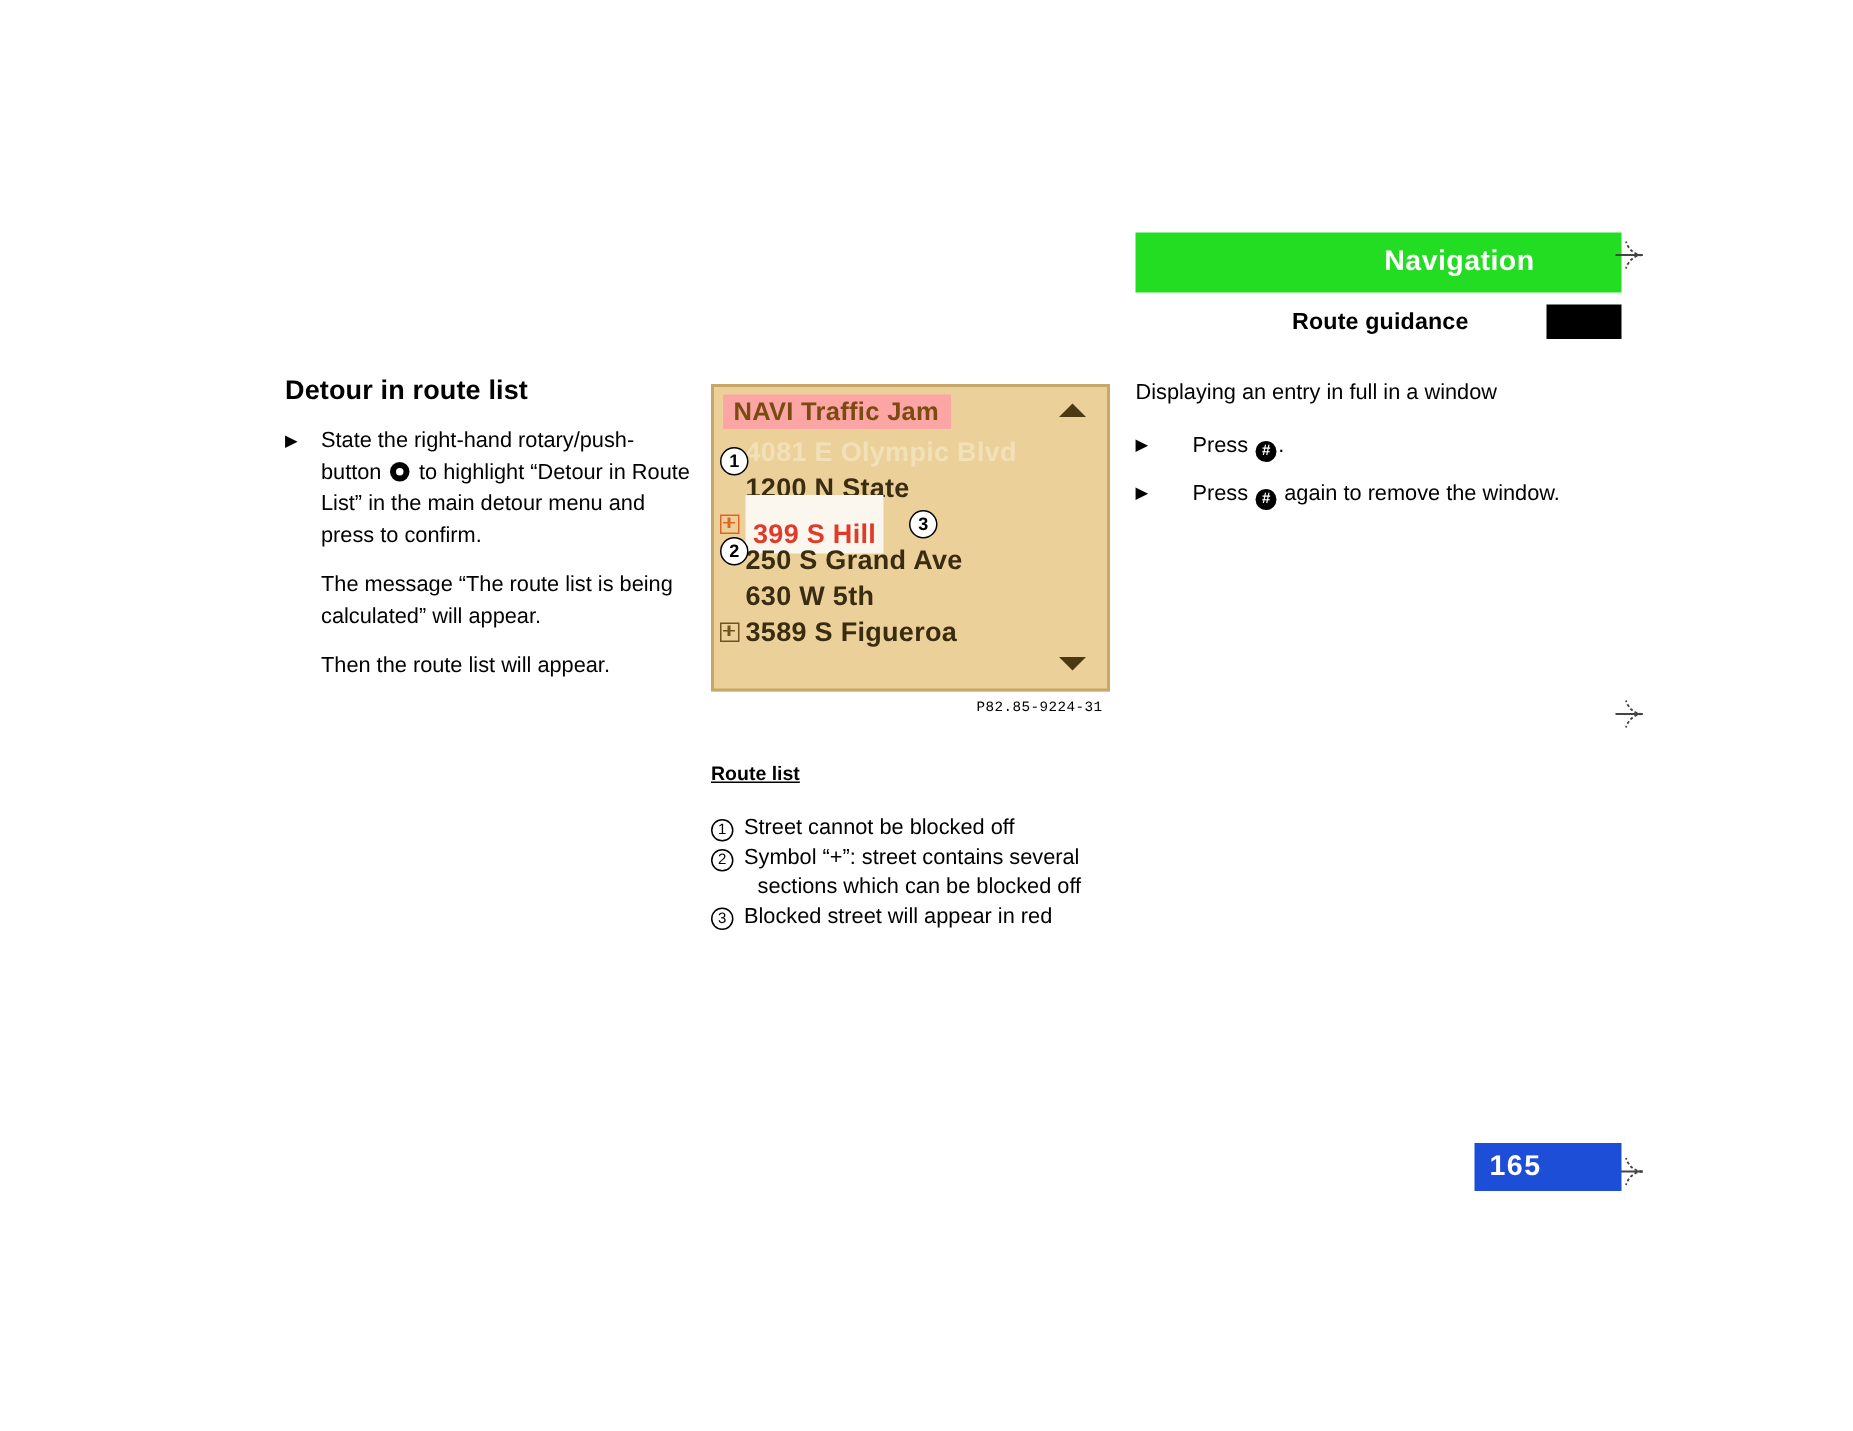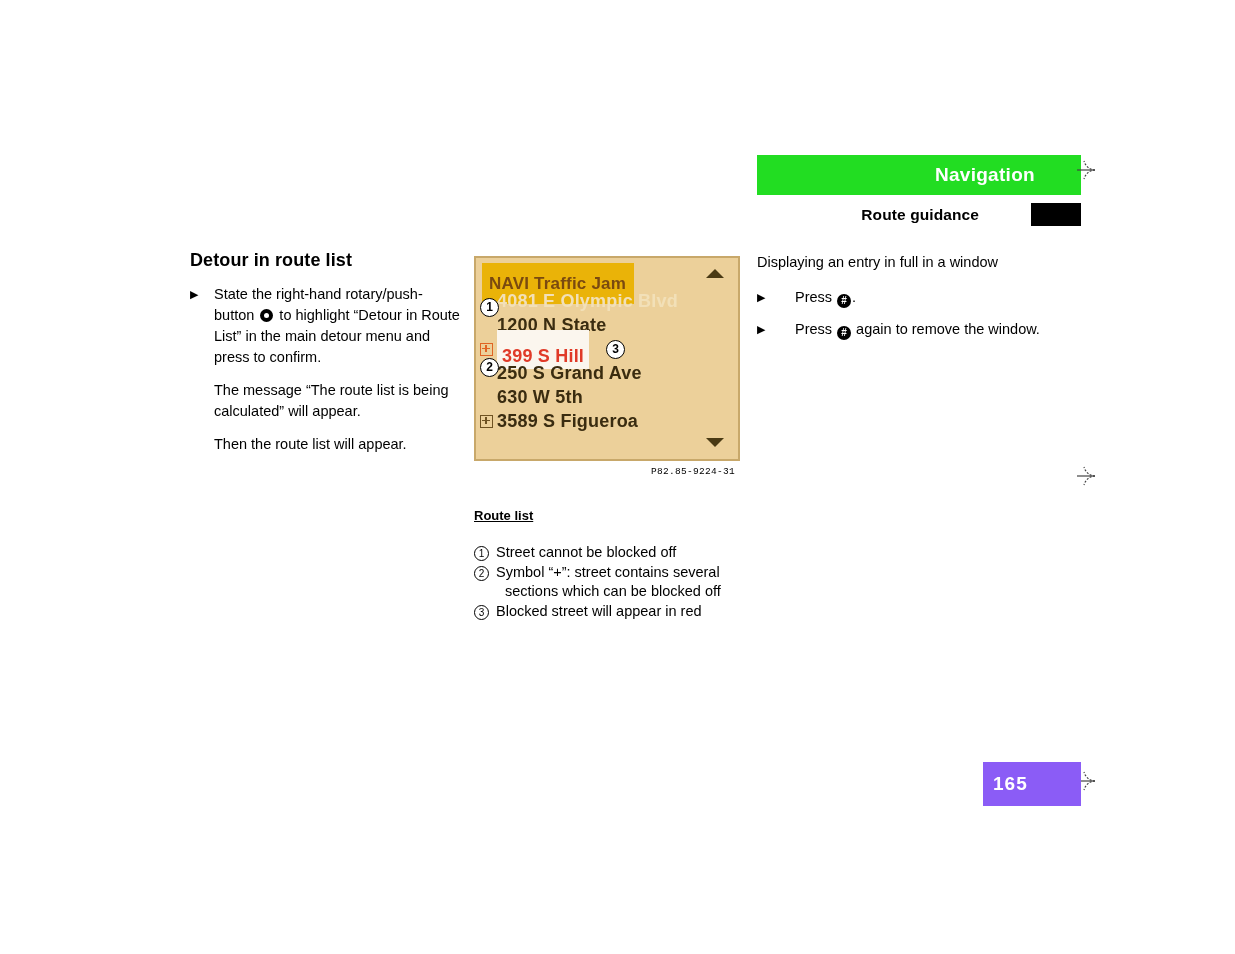--- a/index.html
+++ b/index.html
@@ -22,21 +22,21 @@
     left: 757px;
     top: 155px;
     width: 324px;
   }
   #header-green-bar {
     height: 40px;
     background: #22dd22;
     display: flex;
     align-items: center;
     justify-content: flex-end;
-    padding-right: 46px;
+    padding-right: 58px;
     box-sizing: border-box;
   }
   #header-title {
     color: #ffffff;
     font-size: 19px;
     font-weight: bold;
     letter-spacing: 0.3px;
   }
   #header-sub-row {
     height: 23px;
@@ -159,22 +159,22 @@
     height: 205px;
     background: #ecd09a;
     border: 2px solid #c8a86a;
     box-sizing: border-box;
     overflow: hidden;
   }
   #nav-title-bar {
     position: absolute;
     left: 6px;
     top: 5px;
-    height: 41px;
-    background: #eab308;
+    height: 23px;
+    background: #fca5a5;
     padding: 0 8px 0 7px;
     display: flex;
     align-items: center;
   }
   #nav-title-text {
     font-size: 17px;
     font-weight: bold;
     color: #7a4a10;
     letter-spacing: 0.2px;
     white-space: nowrap;
@@ -320,22 +320,22 @@
   }
   #right-col .bullet-row { margin-bottom: 11px; }
   #right-col .bullet-arrow { width: 38px; }
 
   
   #page-number-box {
     position: absolute;
     left: 983px;
     top: 762px;
     width: 98px;
-    height: 44px;
-    background: #8b5cf6;
+    height: 32px;
+    background: #1d4ed8;
     display: flex;
     align-items: center;
   }
   #page-number {
     color: #ffffff;
     font-size: 19px;
     font-weight: bold;
     letter-spacing: 1px;
     padding-left: 10px;
   }

